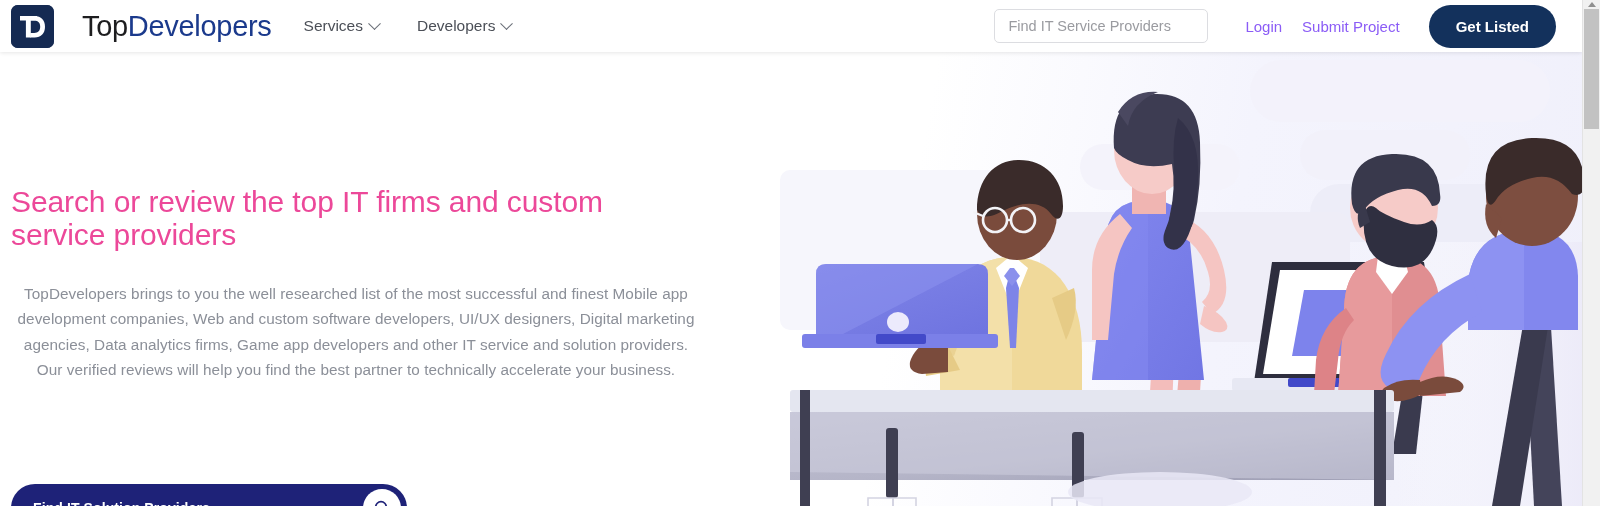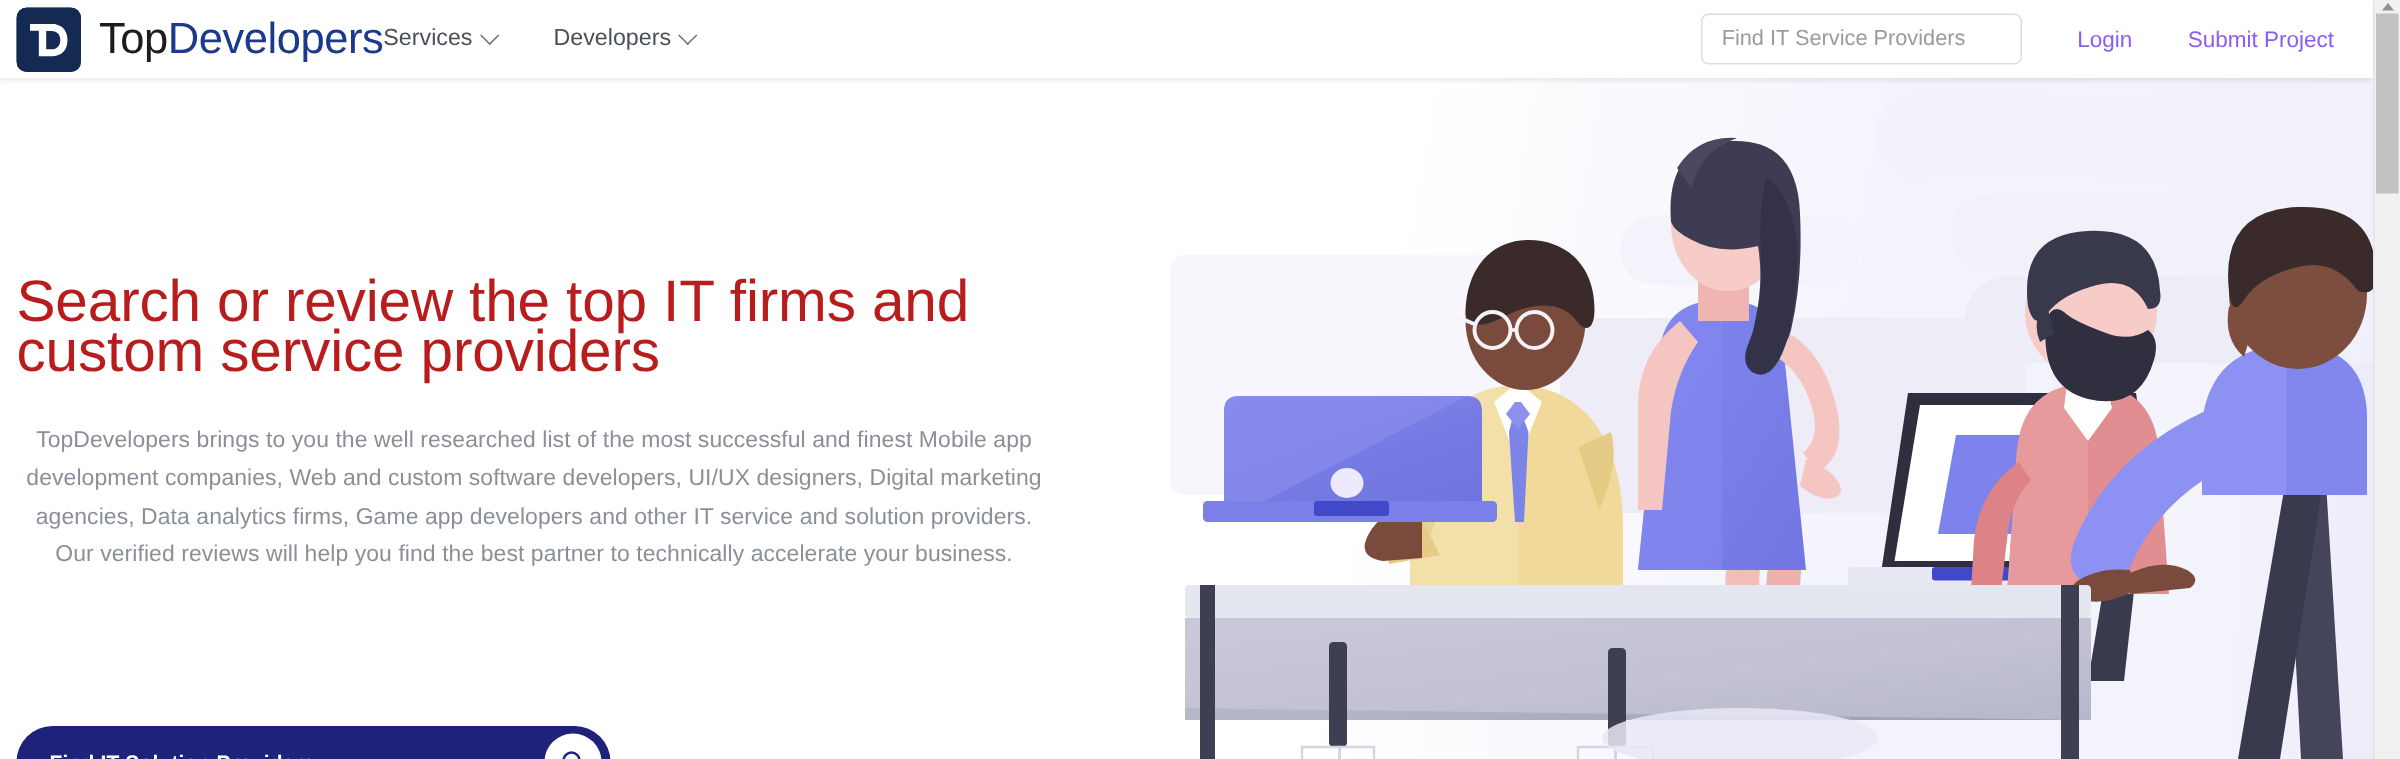--- a/index.html
+++ b/index.html
@@ -36,30 +36,30 @@
   .brand { display: flex; align-items: center; margin-left: 11px; }
   .logo-mark {
     width: 43px; height: 43px;
     border-radius: 7px;
     background: #152a52;
     position: relative;
     flex: none;
   }
   .logo-mark svg { position: absolute; left: 0; top: 0; }
   .wordmark {
-    margin-left: 12px;
+    margin-left: 28px;
     font-size: 29px;
     letter-spacing: -0.3px;
     white-space: nowrap;
     font-weight: 400;
   }
   .wm-top { color: #1d1d1f; }
   .wm-dev { color: #1b3a8c; }
 
-  .mainnav { display: flex; align-items: center; gap: 38px; }
+  .mainnav { display: flex; align-items: center; margin-left: 32px; gap: 38px; }
   .navitem {
     display: flex; align-items: center; gap: 7px;
     font-size: 15.5px;
     color: #4b4f57;
     cursor: pointer;
     white-space: nowrap;
   }
   .chev {
     width: 9px; height: 9px;
     border-right: 1.6px solid #6a6f78;
@@ -88,21 +88,21 @@
     white-space: nowrap;
   }
   .hlink {
     font-size: 15px;
     color: #8b5cf6;
     cursor: pointer;
     white-space: nowrap;
     padding: 0 0;
   }
   .hlink.login { margin-left: 34px; }
-  .hlink.submit { margin-left: 34px; }
+  .hlink.submit { margin-left: 17px; }
   .getlisted {
     margin-left: 26px;
     height: 43px;
     padding: 0 27px;
     border-radius: 22px;
     background: #13315c;
     color: #ffffff;
     font-size: 15px;
     font-weight: 700;
     display: flex; align-items: center; justify-content: center;
@@ -128,23 +128,23 @@
   }
   .hero-copy {
     position: absolute;
     left: 11px; top: 0;
     width: 700px;
   }
   .h1 {
     position: absolute;
     left: 0; top: 133px;
     width: 690px;
-    font-size: 39px;
+    font-size: 30px;
     line-height: 33px;
-    color: #b91c1c;
+    color: #ec4899;
     font-weight: 400;
     letter-spacing: -0.1px;
   }
   .lede {
     position: absolute;
     left: 0; top: 229px;
     width: 690px;
     font-size: 15.3px;
     line-height: 25.4px;
     color: #8b8f98;
@@ -242,20 +242,21 @@
           <span class="chev"></span>
         </div>
       </nav>
 
       <div class="headright">
         <div class="find-box">
           <span>Find IT Service Providers</span>
         </div>
         <div class="hlink login">Login</div>
         <div class="hlink submit">Submit Project</div>
+        <button class="getlisted">Get Listed</button>
       </div>
     </div>
 
     <div class="hero">
 
       <div class="hero-art-bg"></div>
 
       <svg class="illus" width="802" height="454" viewBox="0 0 802 454">
         <defs>
           <linearGradient id="gdesk" x1="0" y1="0" x2="1" y2="1">

